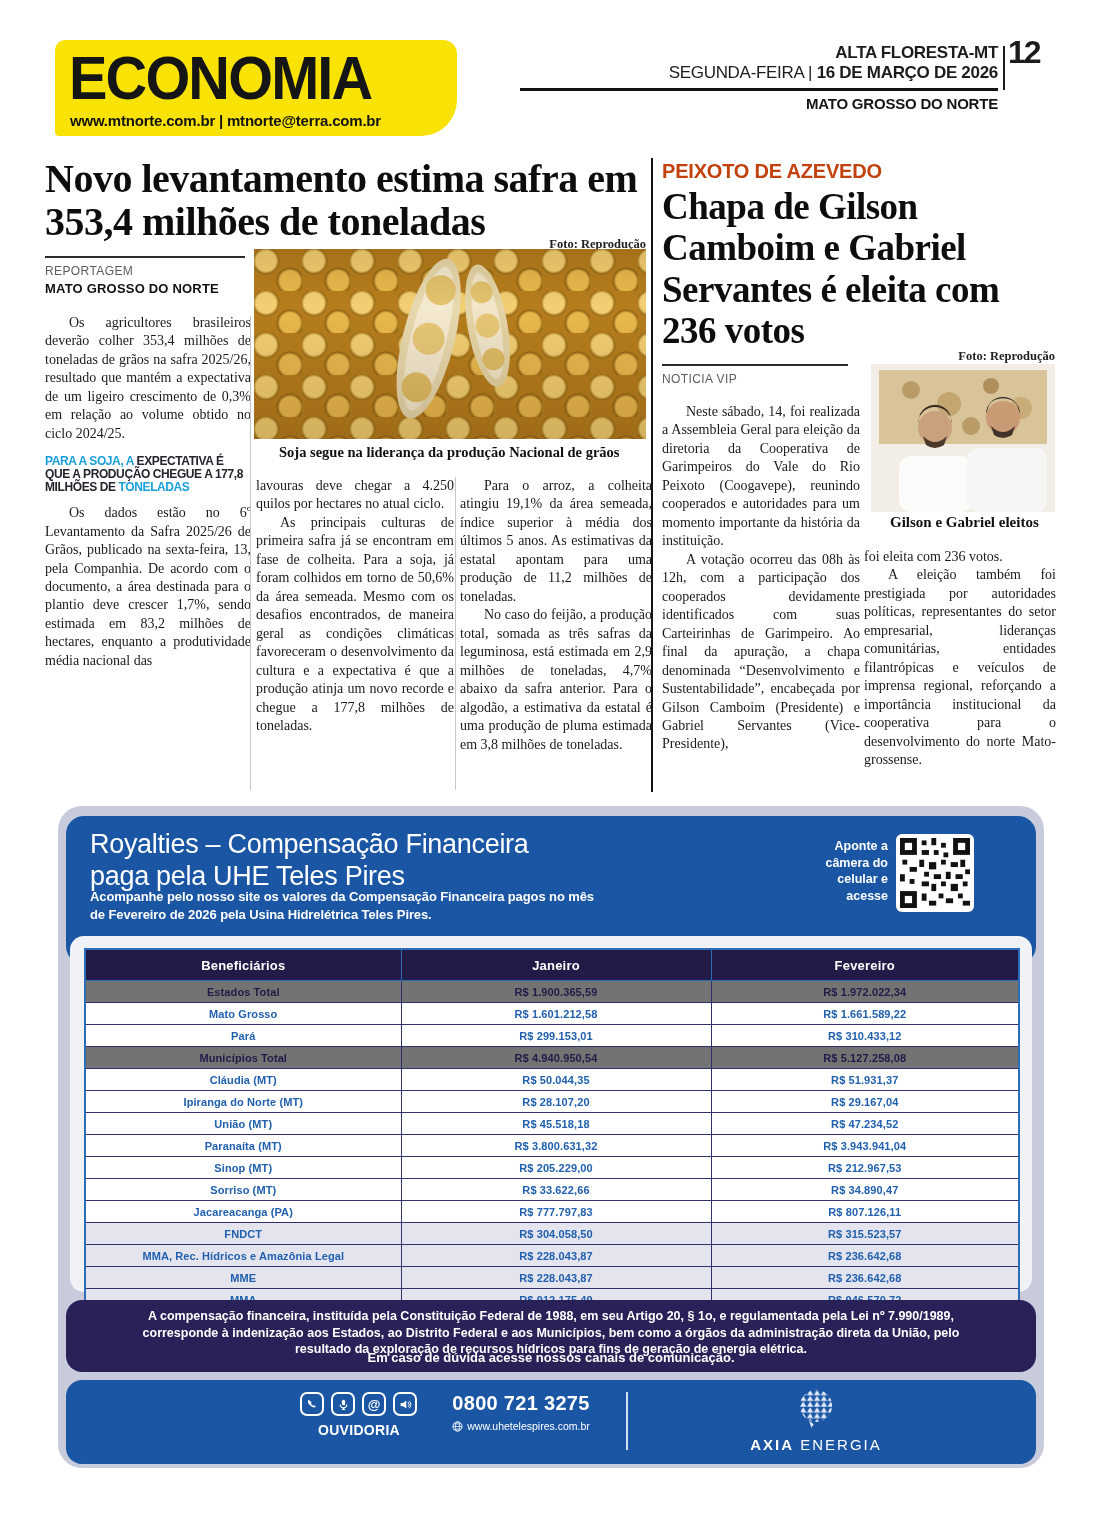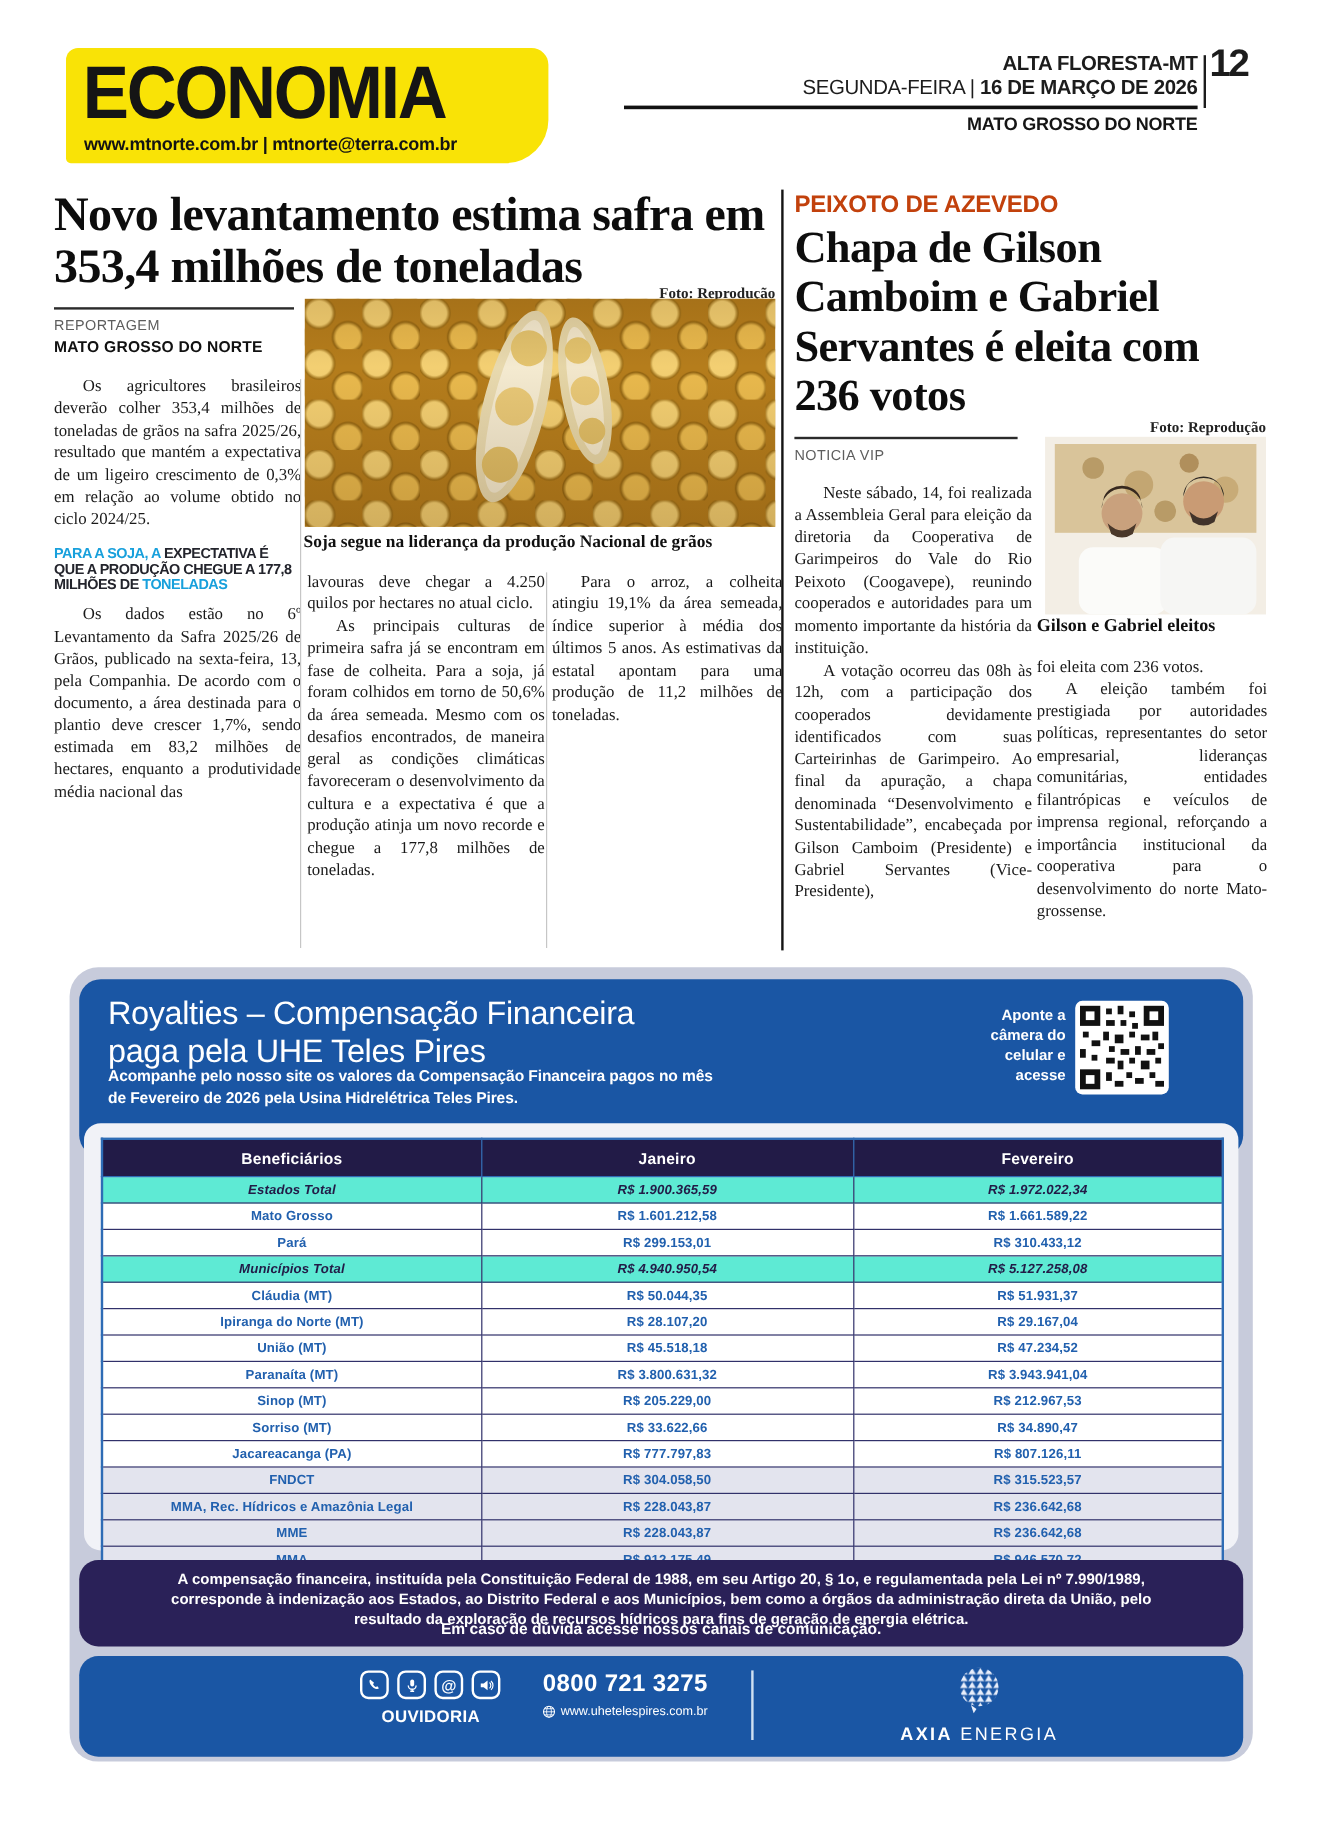--- a/index.html
+++ b/index.html
@@ -40,21 +40,21 @@
   .kicker{left:662px;top:160px;width:390px;font-family:"Liberation Sans",sans-serif;font-weight:bold;font-size:20px;letter-spacing:-0.2px;color:#c2410c;}
   .credit{font-weight:bold;font-size:12.5px;color:#222;text-align:right;}
   .byline-rule{height:2px;background:#2b2b2b;}
   .byline-label{font-family:"Liberation Sans",sans-serif;font-size:12px;color:#5d5d5d;letter-spacing:0.4px;}
   .byline-author{font-family:"Liberation Sans",sans-serif;font-weight:bold;font-size:13px;color:#111;letter-spacing:0.2px;}
   .bodycol{font-size:14px;line-height:1.32;text-align:justify;color:#191919;}
   .bodycol p{margin:0;text-indent:24px;}
   .bodycol p.cont{text-indent:0;}
   .colrule{width:1px;background:#c6c6c6;}
   .article-divider{left:651px;top:158px;width:2px;height:634px;background:#141414;}
-  .caption{font-weight:bold;color:#101010;}
+  .caption{font-weight:bold;color:#101010;margin-left:26px;}
 
   
   .pullquote{
     margin:12px 0 10px 0;font-family:"Liberation Sans",sans-serif;font-weight:bold;
     font-size:12px;line-height:1.08;letter-spacing:-0.4px;text-align:left;text-indent:0;
   }
   .pq-lead,.pq-tail{color:#18a0dc;}
   .pq-mid{color:#23242c;}
 
   
@@ -85,21 +85,21 @@
     font-family:"Liberation Sans",sans-serif;border:2px solid #2e6cb5;
   }
   table.royalties th{
     background:#221b47;color:#ffffff;font-size:13px;font-weight:bold;height:28px;
     border:1.5px solid #2e6cb5;letter-spacing:0.2px;
   }
   table.royalties td{
     font-size:11px;font-weight:bold;text-align:center;height:19px;
     border:1px solid #31316a;color:#2160ae;background:#fff;letter-spacing:0.1px;
   }
-  tr.row-total td{background:#5eead4;color:#221b47;font-style:italic;}
+  tr.row-total td{background:#737373;color:#221b47;}
   tr.row-group td{background:#e3e4ee;color:#2160ae;}
   tr.row-valor td{background:#97979d;color:#ffffff;height:28px;font-size:11.5px;}
 
   .ad-legal{
     left:66px;top:1300px;width:970px;height:72px;background:#2a2158;border-radius:16px;color:#fff;
     font-family:"Liberation Sans",sans-serif;text-align:center;
   }
   .legal-text{position:absolute;left:65px;top:8px;width:840px;font-weight:bold;font-size:12.5px;line-height:1.32;}
   .legal-cta{position:absolute;left:65px;bottom:7px;width:840px;font-weight:bold;font-size:13px;}
 
@@ -172,20 +172,21 @@
 
 <div class="abs bodycol" style="left:256px;top:477px;width:198px;">
   <p class="cont">lavouras deve chegar a 4.250 quilos por hectares no atual ciclo.</p>
   <p>As principais culturas de primeira safra já se encontram em fase de colheita. Para a soja, já foram colhidos em torno de 50,6% da área semeada. Mesmo com os desafios encontrados, de maneira geral as condições climáticas favoreceram o desenvolvimento da cultura e a expectativa é que a produção atinja um novo recorde e chegue a 177,8 milhões de toneladas.</p>
 </div>
 
 <div class="abs colrule" style="left:455px;top:477px;height:313px;"></div>
 
 <div class="abs bodycol" style="left:460px;top:477px;width:192px;">
   <p>Para o arroz, a colheita atingiu 19,1% da área semeada, índice superior à média dos últimos 5 anos.  As estimativas da estatal apontam para uma produção de 11,2 milhões de toneladas.</p>
+  <p>No caso do feijão, a produção total, somada as três safras da leguminosa, está estimada em 2,9 milhões de toneladas, 4,7% abaixo da safra anterior. Para o algodão, a estimativa da estatal é uma produção de pluma estimada em 3,8 milhões de toneladas.</p>
 </div>
 
 <div class="abs article-divider"></div>
 
 <div class="abs kicker">PEIXOTO DE AZEVEDO</div>
 <h1 class="abs headline hl-right" style="margin:0;">Chapa de Gilson Camboim e Gabriel Servantes é eleita com 236 votos</h1>
 <div class="abs credit" style="left:855px;top:349px;width:200px;">Foto: Reprodução</div>
 
 <div class="abs byline-rule" style="left:662px;top:364px;width:186px;"></div>
 <div class="abs byline-label" style="left:662px;top:372px;">NOTICIA VIP</div>

